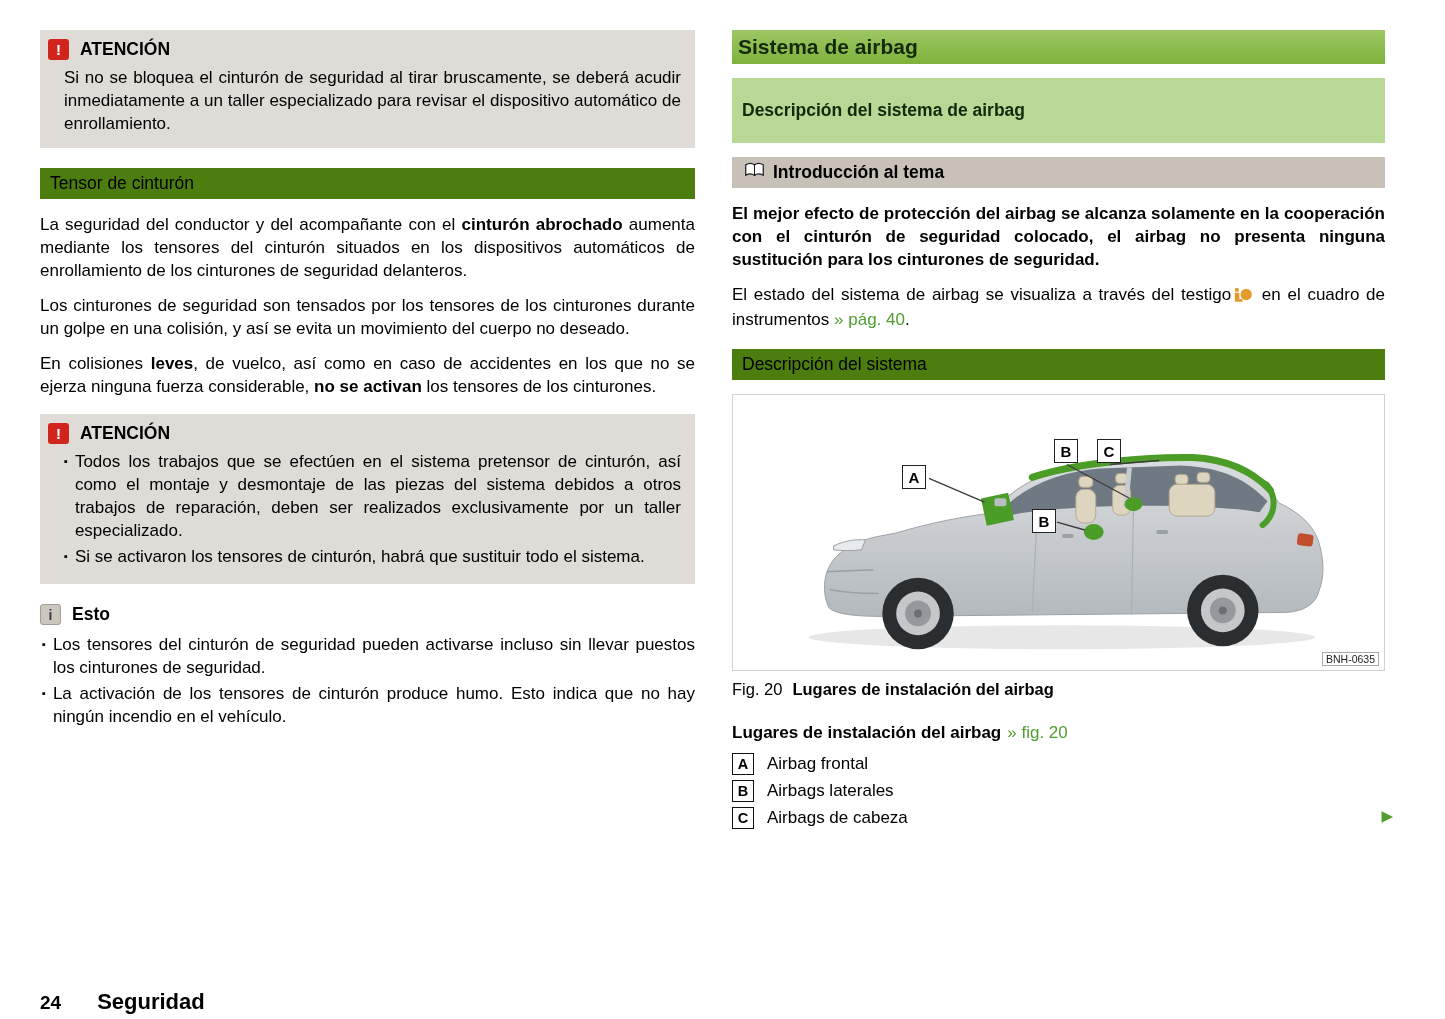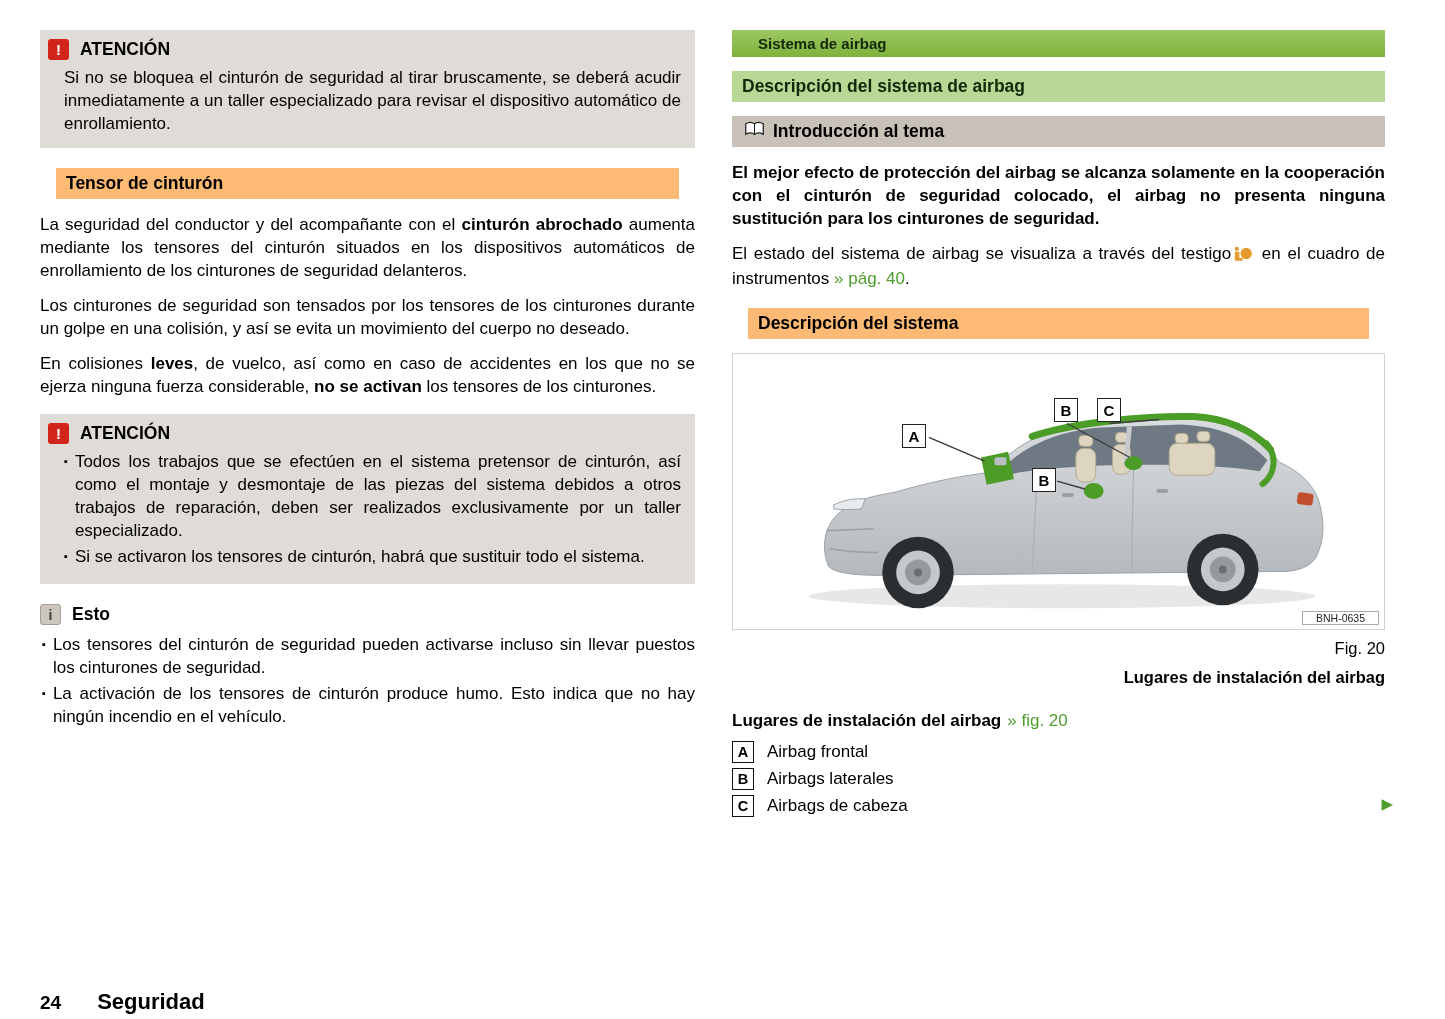--- a/index.html
+++ b/index.html
@@ -19,44 +19,44 @@
   .icon-sq { width:21px; height:21px; display:inline-flex; align-items:center; justify-content:center;
              font-weight:bold; border-radius:3px; flex:0 0 auto; }
   .icon-sq.red { background:#d1251b; color:#fff; font-size:15px; }
   .icon-sq.info { background:#cbc6be; color:#3d3d3d; font-size:14px; border:1px solid #a39d93; }
 
   .bullets { list-style:none; margin:6px 0 0 16px; }
   .bullets.flush { margin:6px 0 0 2px; }
   .bullets li { display:flex; font-size:17px; line-height:23px; text-align:justify; margin-bottom:3px; }
   .bullet { flex:0 0 auto; margin-right:7px; font-size:11px; line-height:23px; }
 
-  .section-bar { background:#fdba74; font-size:17.5px; font-weight:bold; padding:5px 10px; margin:20px 16px 14px; }
+  .section-bar { background:#4d7c0f; font-size:17.5px; font-weight:normal; padding:5px 10px; margin:20px 0 14px; }
 
   .note-section { margin-top:20px; }
   .note-head { margin-bottom:8px; }
 
   
-  .h1-bar { background:linear-gradient(180deg,#9cc763,#7fb23c); padding:5px 26px; font-size:15px;
+  .h1-bar { background:linear-gradient(180deg,#9cc763,#7fb23c); padding:5px 6px; font-size:21px;
             font-weight:bold; color:#14280a; margin-bottom:14px; }
-  .h2-bar { background:#b7d995; padding:5px 10px; font-size:17.5px; font-weight:bold; color:#14280a; margin-bottom:14px; }
+  .h2-bar { background:#b7d995; padding:22px 10px; font-size:17.5px; font-weight:bold; color:#14280a; margin-bottom:14px; }
   .h3-bar { background:#c8c1b8; padding:5px 10px; font-size:17.5px; font-weight:bold;
             display:flex; align-items:center; gap:6px; margin-bottom:14px; }
 
   .xref { color:#4f9e2d; text-decoration:none; cursor:pointer; }
   .inline-icon { display:inline-block; vertical-align:-2px; margin:0 2px; }
 
   
   figure { margin-top:4px; }
   .fig-image { border:1px solid #d4d2cf; position:relative; height:277px; background:#fff; }
   .fig-image svg { display:block; width:100%; height:100%; }
   .fig-label { position:absolute; width:24px; height:24px; background:#fff; border:1.7px solid #222;
                display:flex; align-items:center; justify-content:center; font-weight:bold; font-size:15px; }
   .fig-code { position:absolute; right:5px; bottom:4px; font-size:10.5px; border:1px solid #aaa;
-              padding:0 13px; background:#fff; color:#222; }
-  figcaption { margin-top:9px; font-size:16.5px; display:flex; gap:10px; align-items:flex-end;flex-direction:column; }
+              padding:0 3px; background:#fff; color:#222; }
+  figcaption { margin-top:9px; font-size:16.5px; display:flex; gap:10px; align-items:flex-start; }
   .fig-num { font-weight:normal; }
   .fig-title { font-weight:bold; }
 
   .loc-title { margin-top:24px; font-size:17px; }
   .loc-title b { margin-right:6px; }
   .loc-list { position:relative; margin-top:10px; }
   .loc-item { display:flex; align-items:center; margin-bottom:5px; font-size:17px; }
   .key-box { width:22px; height:22px; border:1.7px solid #111; display:flex; align-items:center;
              justify-content:center; font-weight:bold; font-size:14.5px; margin-right:13px; flex:0 0 auto; background:#fff; }
   .next-arrow { position:absolute; right:-8px; bottom:4px; color:#4f9e2d; font-size:15px; }

